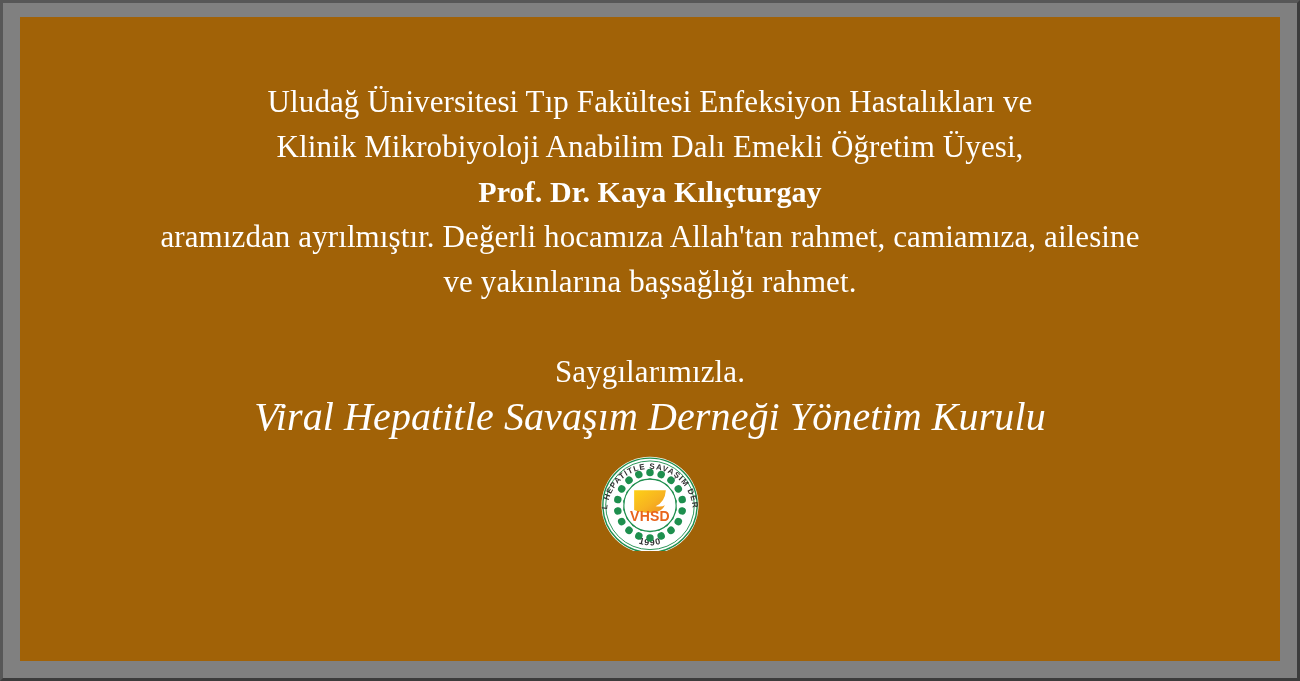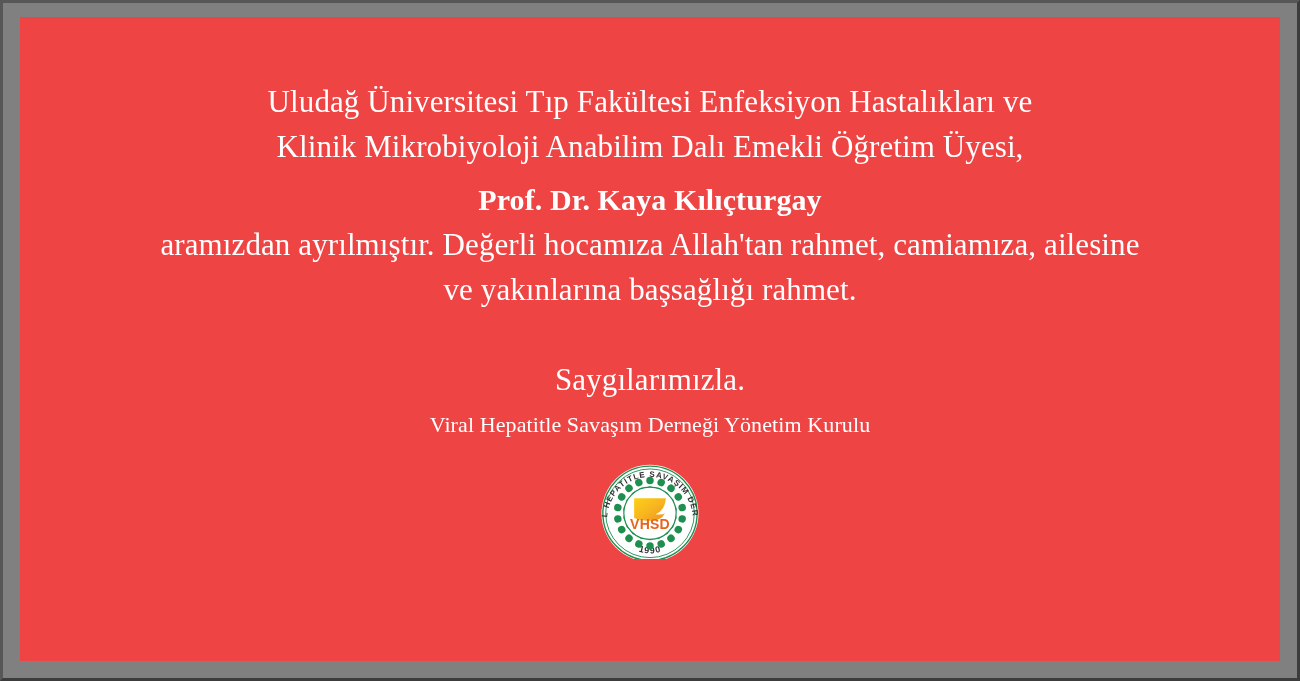--- a/index.html
+++ b/index.html
@@ -25,21 +25,21 @@
     border-right: 3px solid #3c3c3c;
     border-bottom: 3px solid #3c3c3c;
   }
 
   .canvas {
     position: absolute;
     left: 17px;
     top: 14px;
     right: 17px;
     bottom: 17px;
-    background: #ef4444;
+    background: #a16207;
     overflow: hidden;
   }
 
   .content {
     position: absolute;
     left: 0;
     top: 0;
     width: 100%;
   }
 
@@ -52,25 +52,25 @@
     color: #ffffff;
     font-size: 31px;
     line-height: 45px;
     letter-spacing: 0.1px;
     white-space: nowrap;
   }
 
   .line.bold {
     font-weight: bold;
     font-size: 30px;
-    margin-top: 8px;
   }
 
   .line.italic {
-    font-size: 22px;
+    font-style: italic;
+    font-size: 40px;
   }
 
   .line.spacer {
     height: 45px;
   }
 
   .logo-wrap {
     margin-top: 14px;
     display: flex;
     justify-content: center;

